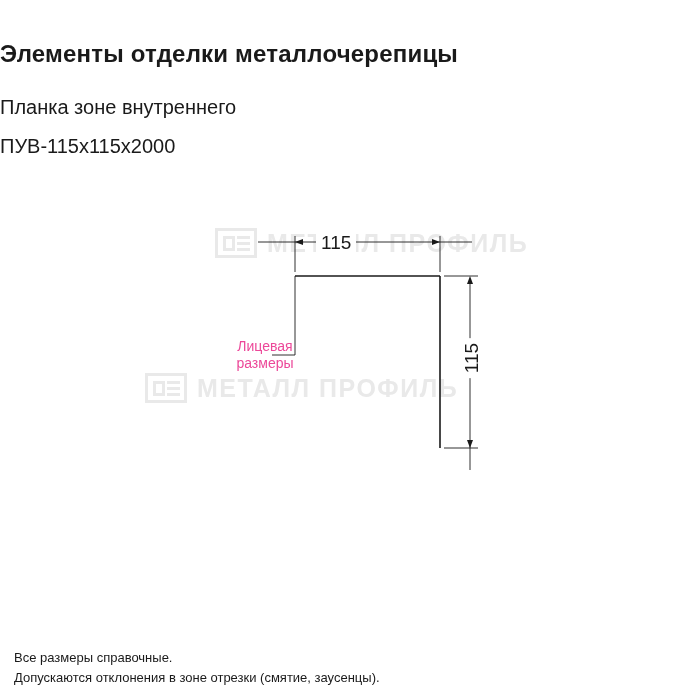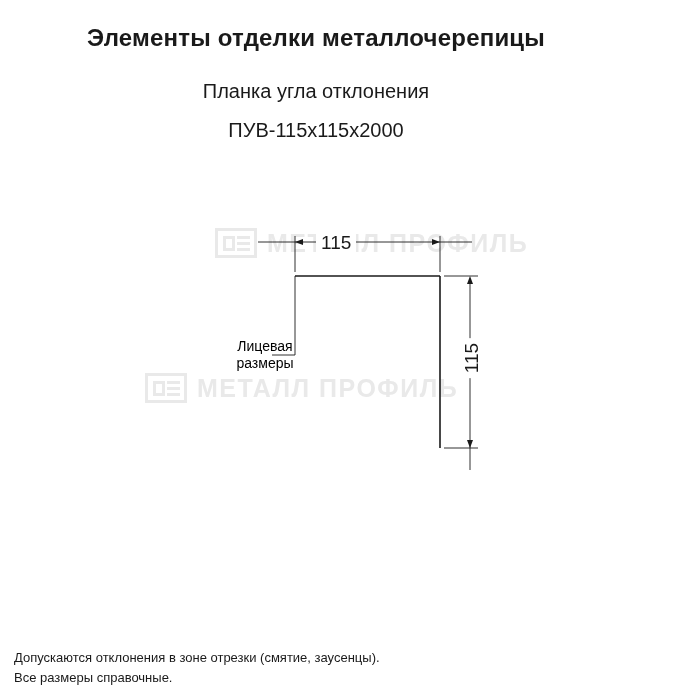--- a/index.html
+++ b/index.html
@@ -12,24 +12,23 @@
     height: 700px;
     position: relative;
     font-family: "Liberation Sans", sans-serif;
     color: #1a1a1a;
     overflow: hidden;
   }
 
   
   .title-block {
     position: absolute;
-    top: 0;
+    top: 16px;
     left: 0;
     width: 632px;
-    text-align: center;
   }
   .main-title {
     font-size: 24px;
     font-weight: bold;
     margin-top: 24px;
     letter-spacing: 0.2px;
   }
   .sub-title-1 {
     font-size: 20px;
     font-weight: normal;
@@ -110,39 +109,39 @@
   }
 
   .face-label {
     position: absolute;
     left: 225px;
     top: 338px;
     width: 80px;
     text-align: center;
     font-size: 14px;
     line-height: 17px;
-    color: #000000;
+    color: #ec4899;
   }
 
   
   .footer {
     position: absolute;
     left: 14px;
     bottom: 12px;
     font-size: 13px;
     line-height: 20px;
     color: #1a1a1a;
   }
 </style>
 </head>
 <body>
 
 <div class="title-block">
   <div class="main-title">Элементы отделки металлочерепицы</div>
-  <div class="sub-title-1">Планка угла отклонения</div>
+  <div class="sub-title-1">Планка зоне внутреннего</div>
   <div class="sub-title-2">ПУВ-115х115х2000</div>
 </div>
 
 <div class="watermark wm-1">
   <span class="wm-logo"></span>
   <span>МЕТАЛЛ ПРОФИЛЬ</span>
 </div>
 <div class="watermark wm-2">
   <span class="wm-logo"></span>
   <span>МЕТАЛЛ ПРОФИЛЬ</span>
@@ -184,15 +183,15 @@
 
 <div class="dim-label dim-top">115</div>
 <div class="dim-label dim-right">115</div>
 
 <div class="face-label">
   <div>Лицевая</div>
   <div>размеры</div>
 </div>
 
 <div class="footer">
+  <div>Все размеры справочные.</div>
   <div>Допускаются отклонения в зоне отрезки (смятие, заусенцы).</div>
-  <div>Все размеры справочные.</div>
 </div>
 
 </body></html>

